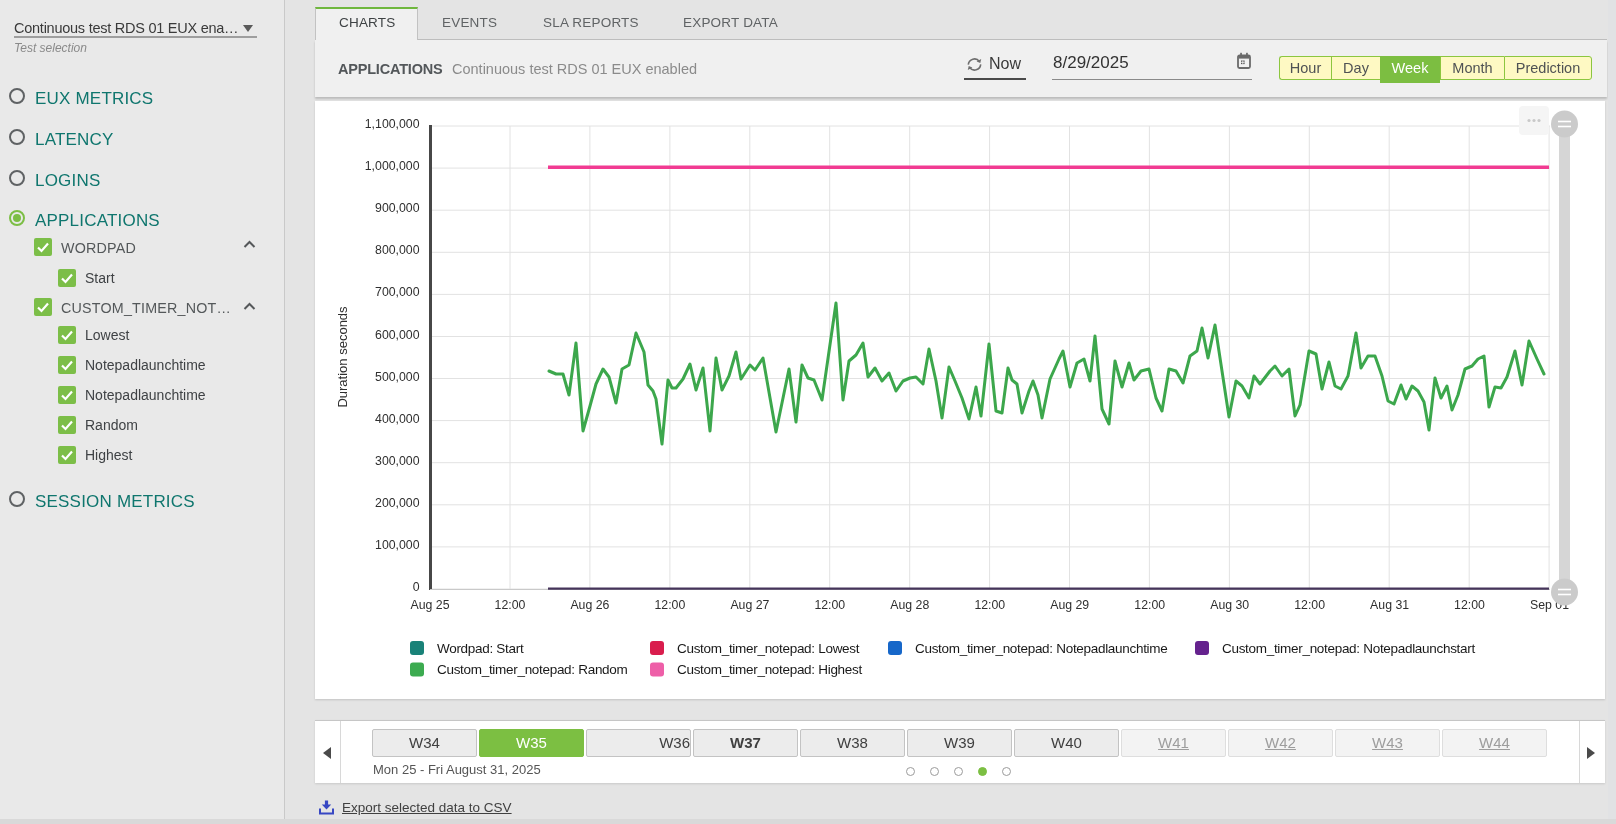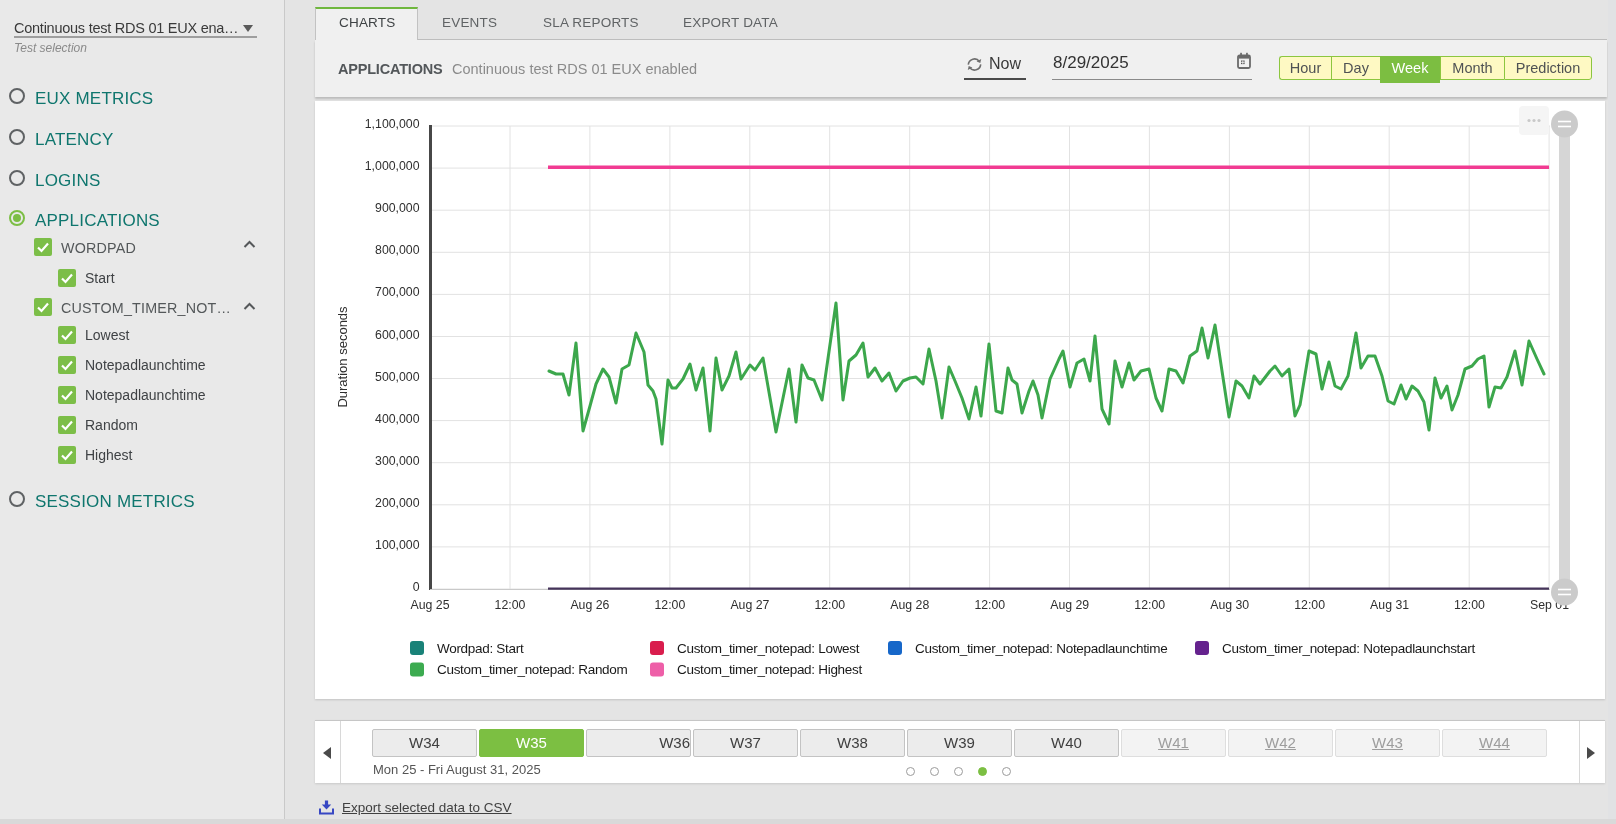--- a/index.html
+++ b/index.html
@@ -217,21 +217,21 @@
 </svg>
 
 <div id="weekpanel" class="abs"></div>
 <div class="abs" style="left:340px;top:721px;width:1px;height:62px;background:#d8d8d8;"></div>
 <div class="abs" style="left:1579px;top:721px;width:1px;height:62px;background:#d8d8d8;"></div>
 <div class="abs" style="left:323px;top:747px;width:0;height:0;border-top:6px solid transparent;border-bottom:6px solid transparent;border-right:8px solid #4a4a4a;"></div>
 <div class="abs" style="left:1587px;top:747px;width:0;height:0;border-top:6px solid transparent;border-bottom:6px solid transparent;border-left:8px solid #4a4a4a;"></div>
 <div class="abs wbtn" style="left:372px;width:105px;">W34</div>
 <div class="abs wbtn act" style="left:479px;width:105px;">W35</div>
 <div class="abs wbtn" style="left:586px;width:105px;text-align:right;">W36</div>
-<div class="abs wbtn" style="left:693px;width:105px;">W37</div>
+<div class="abs wbtn" style="left:693px;width:105px;font-weight:bold;">W37</div>
 <div class="abs wbtn" style="left:800px;width:105px;">W38</div>
 <div class="abs wbtn" style="left:907px;width:105px;">W39</div>
 <div class="abs wbtn" style="left:1014px;width:105px;">W40</div>
 <div class="abs wbtn dis" style="left:1121px;width:105px;">W41</div>
 <div class="abs wbtn dis" style="left:1228px;width:105px;">W42</div>
 <div class="abs wbtn dis" style="left:1335px;width:105px;">W43</div>
 <div class="abs wbtn dis" style="left:1442px;width:105px;">W44</div>
 <div class="abs" style="left:373px;top:762px;font-size:13px;color:#555;">Mon 25 - Fri August 31, 2025</div>
 <div class="abs dot" style="left:906px;"></div>
 <div class="abs dot" style="left:930px;"></div>

